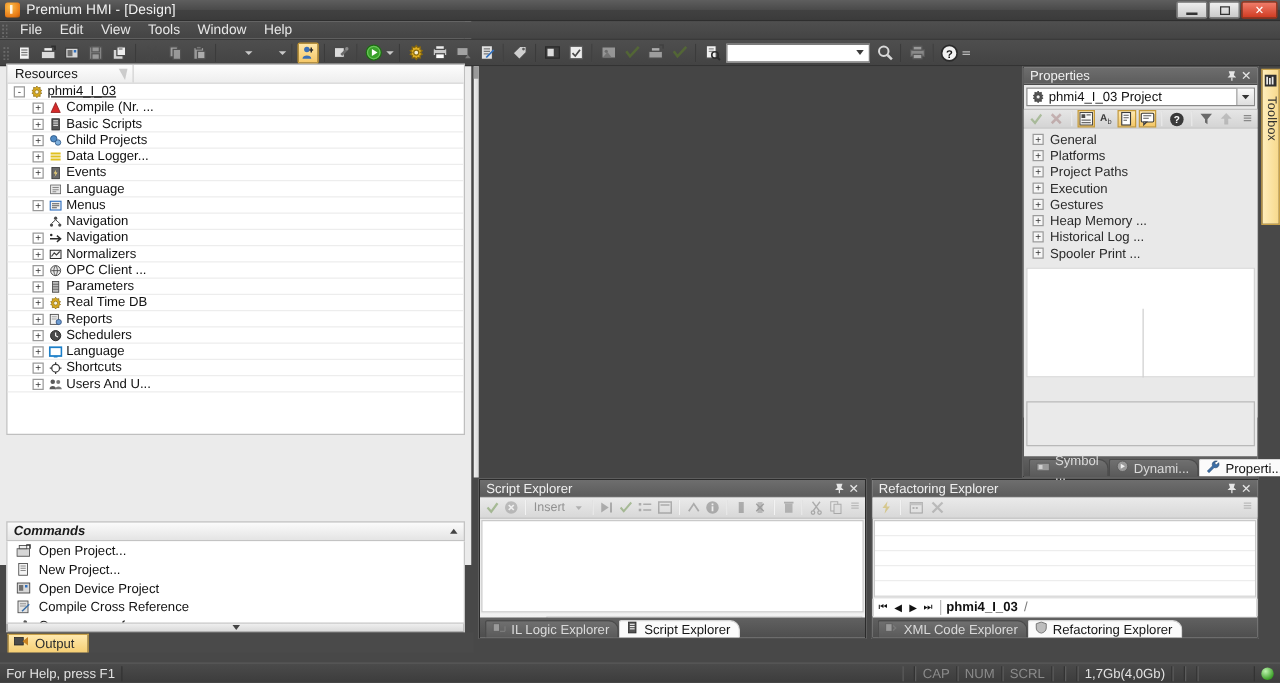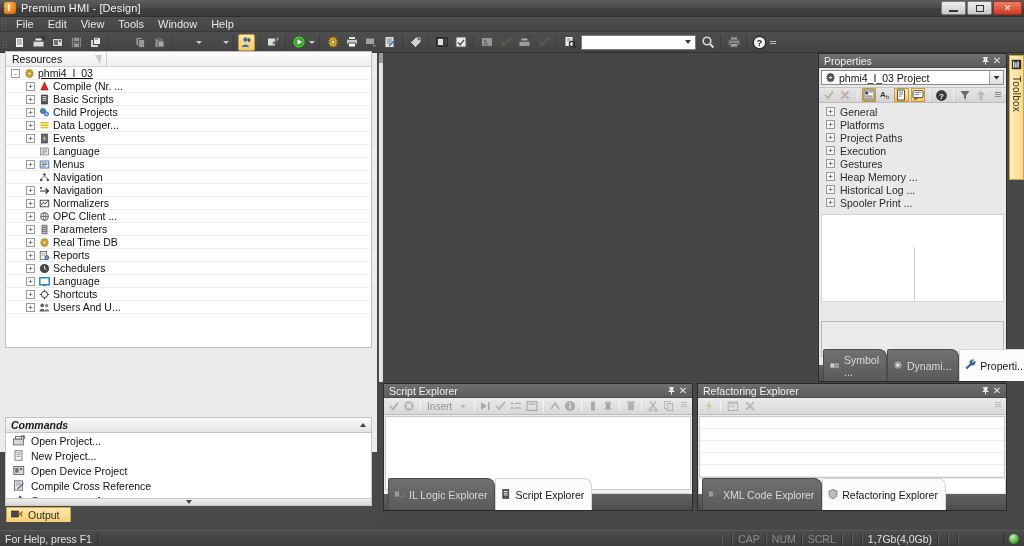--- a/index.html
+++ b/index.html
@@ -173,21 +173,21 @@
     background:linear-gradient(to bottom,#f2f2f2,#e2e2e2);
   }
   .navb{ width:11px;height:11px;display:flex;align-items:center;justify-content:center;font-size:8px;color:#111;}
   .se-nav .fld{ flex:1;height:11px;background:#fff;border:1px solid #cfcfcf;margin-left:3px;margin-right:2px;}
   .tabstrip{
     position:absolute; left:0; bottom:0; width:100%; height:16px;
     background:linear-gradient(to bottom,#616161,#4e4e4e);
     display:flex; align-items:flex-end; padding-left:4px; gap:0;
   }
   .tab{
-    height:32px; padding:0 7px 0 5px; display:flex;align-items:center;gap:4px;
+    height:14px; padding:0 7px 0 5px; display:flex;align-items:center;gap:4px;
     font-size:10.5px; color:#dadada;
     background:linear-gradient(to bottom,#707070,#5a5a5a);
     border:1px solid #4b4b4b; border-bottom:none;
     border-radius:2px 8px 0 0;
   }
   .tab.sel{ background:#fbfbfb; color:#161616; border-color:#d6d6d6;}
 
   
   #refactoring-explorer{ left:697px; top:383px; width:310px; height:128px; background:#ececec; border:1px solid #2b2b2b;}
   .re-body{ height:62px;background:#fff;border:1px solid #c9c9c9;margin:1px; }

